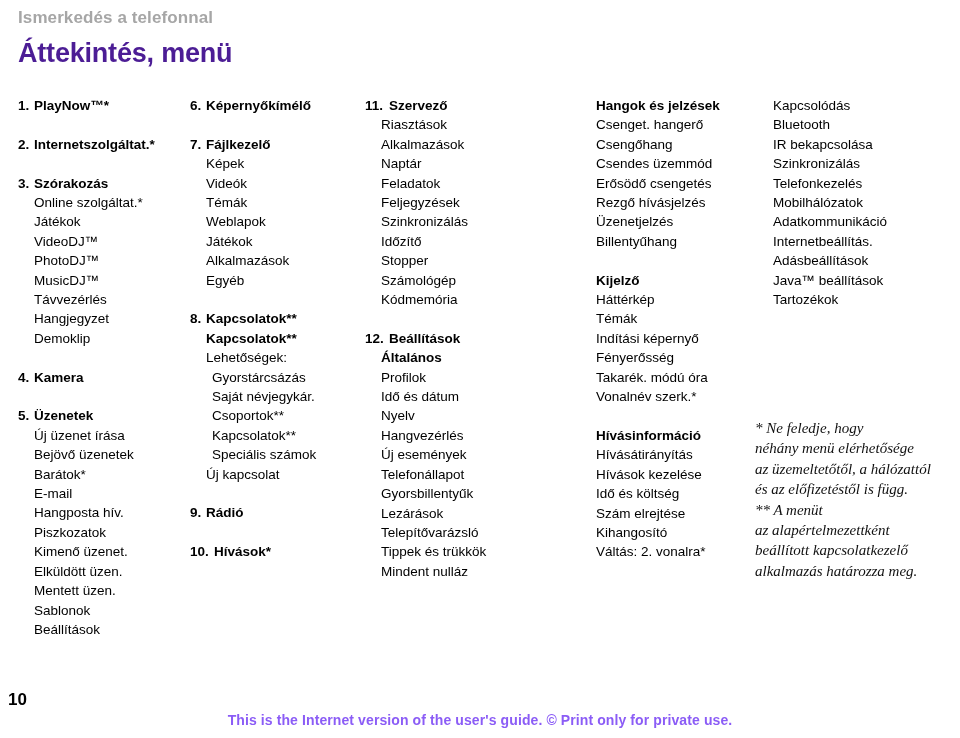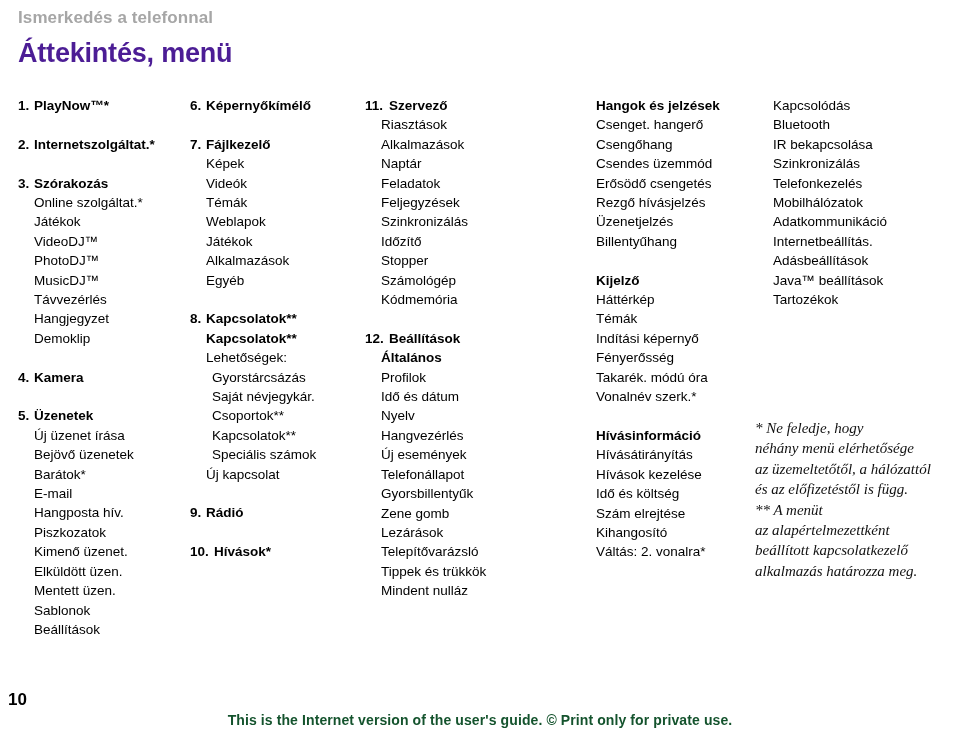--- a/index.html
+++ b/index.html
@@ -115,21 +115,21 @@
   }
 
   .internet-notice {
     position: absolute;
     left: 0;
     top: 712px;
     width: 960px;
     text-align: center;
     font-size: 14px;
     font-weight: bold;
-    color: #14532d;
+    color: #8b5cf6;
     letter-spacing: 0.1px;
   }
 </style>
 </head>
 <body>
 
 <div id="page">
 
   <div class="running-head">Ismerkedés a telefonnal</div>
 
@@ -243,21 +243,20 @@
           <span class="txt">Beállítások</span>
         </div>
         <div class="line ind1 bold">Általános</div>
         <div class="line ind1">Profilok</div>
         <div class="line ind1">Idő és dátum</div>
         <div class="line ind1">Nyelv</div>
         <div class="line ind1">Hangvezérlés</div>
         <div class="line ind1">Új események</div>
         <div class="line ind1">Telefonállapot</div>
         <div class="line ind1">Gyorsbillentyűk</div>
-        <div class="line ind1">Zene gomb</div>
         <div class="line ind1">Lezárások</div>
         <div class="line ind1">Telepítővarázsló</div>
         <div class="line ind1">Tippek és trükkök</div>
         <div class="line ind1">Mindent nulláz</div>
       </div>
     <div class="col col-4">
         <div class="line ind0 bold">Hangok és jelzések</div>
         <div class="line ind0">Csenget. hangerő</div>
         <div class="line ind0">Csengőhang</div>
         <div class="line ind0">Csendes üzemmód</div>

